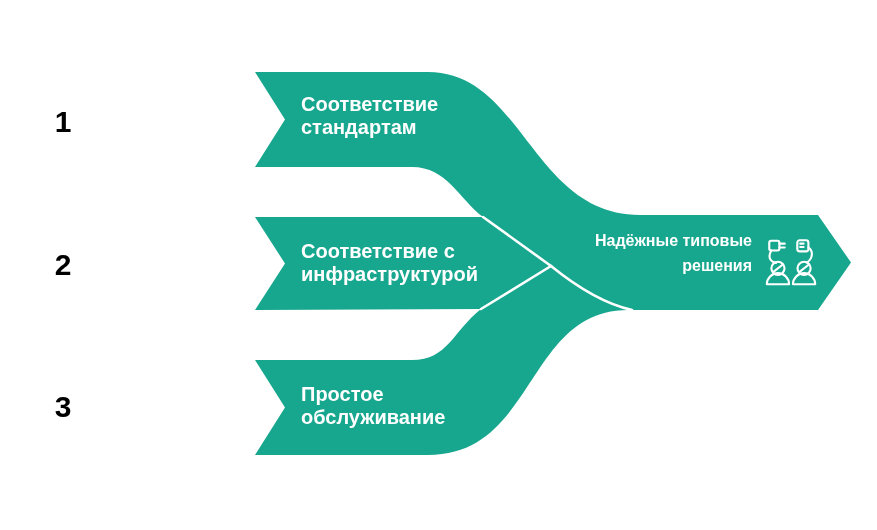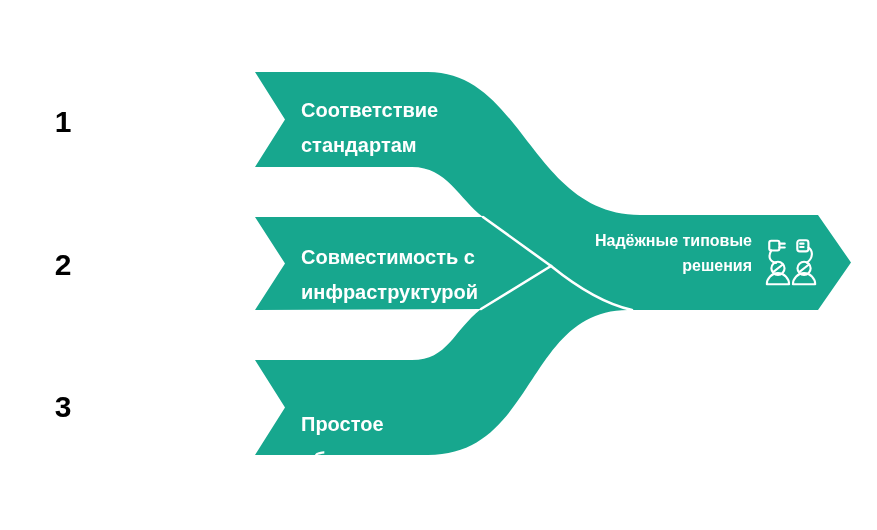--- a/index.html
+++ b/index.html
@@ -31,39 +31,39 @@
     font-weight: bold;
     color: #000000;
     line-height: 34px;
   }
   .band-label {
     position: absolute;
     left: 301px;
     color: #ffffff;
     font-size: 20px;
     font-weight: bold;
-    line-height: 35px;
+    line-height: 23px;
   }
   .result-label {
     position: absolute;
     left: 592px;
     top: 228px;
     width: 160px;
     text-align: right;
     color: #ffffff;
     font-size: 16px;
     font-weight: bold;
     line-height: 25px;
   }
   .num-1 { top: 105px; }
   .num-2 { top: 248px; }
   .num-3 { top: 390px; }
   .label-1 { top: 93px;  width: 175px; }
   .label-2 { top: 240px; width: 200px; }
-  .label-3 { top: 383px; width: 185px; margin-top: 24px; }
+  .label-3 { top: 383px; width: 185px; }
 </style>
 </head>
 <body>
 
 <div class="stage">
 
   <svg class="shape-layer" viewBox="0 0 877 530" xmlns="http://www.w3.org/2000/svg" aria-hidden="true">
 
     <path d="M 255 72
              L 428 72
@@ -113,18 +113,18 @@
       <line x1="39.5" y1="13.5" x2="43" y2="13.5"></line>
       <path d="M 48 14 C 53 17 53 25 46.5 29.5"></path>
     </g>
   </svg>
 
   <div class="num num-1">1</div>
   <div class="num num-2">2</div>
   <div class="num num-3">3</div>
 
   <div class="band-label label-1">Соответствие стандартам</div>
-  <div class="band-label label-2">Совместимость с инфраструктурой</div>
+  <div class="band-label label-2">Соответствие с инфраструктурой</div>
   <div class="band-label label-3">Простое обслуживание</div>
 
   <div class="result-label">Надёжные типовые решения</div>
 
 </div>
 
 </body></html>

